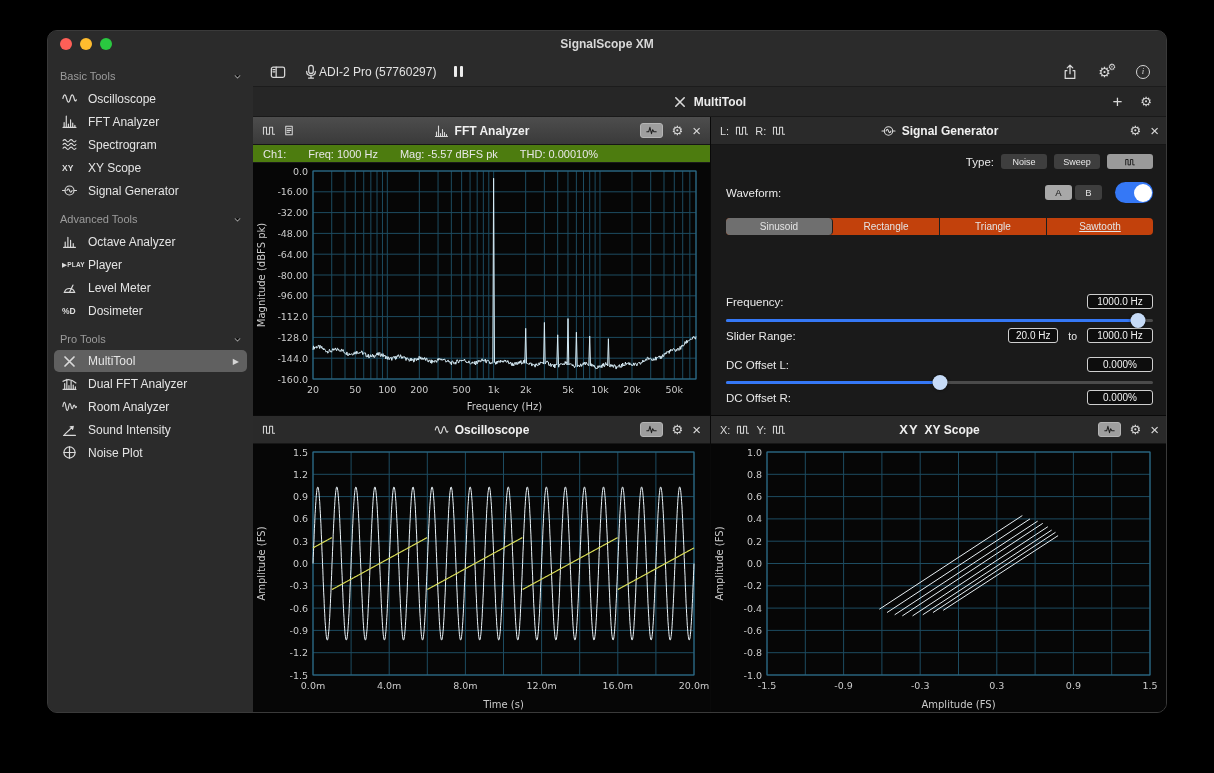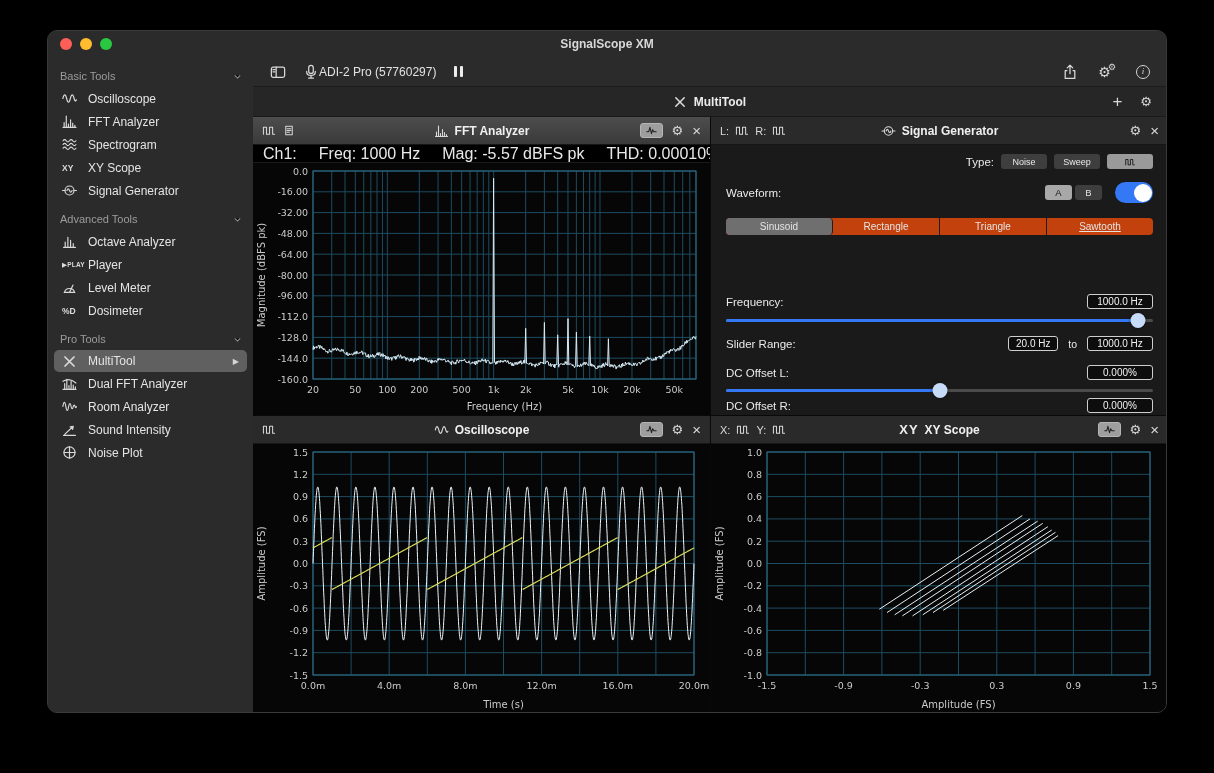--- a/index.html
+++ b/index.html
@@ -61,21 +61,21 @@
   .ph-left{display:flex;align-items:center;gap:6px;color:#dadada;z-index:1;font-size:11px;}
   .ph-left .ic{width:14px;height:13px;}
   .ph-title{position:absolute;left:0;right:0;display:flex;align-items:center;justify-content:center;gap:6px;color:#f0f0f0;font-size:12px;font-weight:bold;pointer-events:none;}
   .ph-title .ic{width:15px;height:14px;}
   .xy-glyph{font-size:13px;font-weight:bold;color:#ededed;letter-spacing:1px;}
   .ph-right{margin-left:auto;display:flex;align-items:center;gap:9px;z-index:1;}
   .chart-btn{width:23px;height:15px;background:#9e9e9e;border-radius:3px;display:flex;align-items:center;justify-content:center;border:1px solid #b5b5b5;}
   .chart-btn .ic{width:17px;height:11px;stroke:#1d1d1d;stroke-width:1.3;}
   .ph-gear{font-size:13px;color:#d8d8d8;line-height:1;}
   .ph-close{font-size:15px;color:#d8d8d8;line-height:1;}
-  .fft-readout{height:18px;flex:none;background:#000000;display:flex;align-items:center;gap:22px;padding:0 10px;font-size:16px;color:#e8e8e8;border-bottom:1px solid #1a1a1a;white-space:nowrap;}
+  .fft-readout{height:18px;flex:none;background:#4d7c0f;display:flex;align-items:center;gap:22px;padding:0 10px;font-size:11px;color:#e8e8e8;border-bottom:1px solid #1a1a1a;white-space:nowrap;}
   .chart{flex:1;background:#060606;position:relative;min-height:0;}
   .chart svg{position:absolute;left:0;top:0;}
   svg text{font-family:"DejaVu Sans",sans-serif;}
   .tick{font-size:9.5px;fill:#cbcbcb;}
   .axis{font-size:10px;fill:#cbcbcb;}
 
   
   .sg-body{flex:1;background:#1a1a1a;padding:0 15px;overflow:hidden;font-size:11.5px;color:#e9e9e9;min-height:0;}
   .sg-row{display:flex;align-items:center;}
   .sg-row.right{justify-content:flex-end;gap:7px;margin-top:9px;}
@@ -92,21 +92,21 @@
   .toggle{width:38px;height:21px;border-radius:11px;background:#3578f6;position:relative;margin-left:10px;flex:none;}
   .toggle .knob{position:absolute;top:1.5px;right:1.5px;width:18px;height:18px;background:#fff;border-radius:50%;}
   .seg{display:flex;height:17px;margin-top:15px;background:#c2410c;border-radius:4px;}
   .seg-btn{flex:1;border:none;background:transparent;color:#e4e4e4;font-size:10px;border-right:1px solid #1e1e1e;}
   .seg-btn:last-child{border-right:none;text-decoration:underline;}
   .seg-btn.sel{background:#6f6f6f;border-radius:4px;}
   .valbox{min-width:66px;height:15px;border:1px solid #cfcfcf;border-radius:3px;background:#0d0d0d;font-size:10px;display:inline-flex;align-items:center;justify-content:center;padding:0 4px;color:#f2f2f2;white-space:nowrap;}
   .valbox.sm{min-width:50px;}
   .sg-to{font-size:10.5px;margin:0 7px;}
   .row-freq{margin-top:59px;}
-  .row-range{margin-top:8px;gap:12px;}
+  .row-range{margin-top:0;gap:12px;}
   .row-dcl{margin-top:14px;}
   .row-dcr{margin-top:0;}
   .slider{position:relative;height:16px;margin-top:3px;}
   .slider.s2{margin-top:2px;}
   .slider .track{position:absolute;left:0;right:0;top:6.5px;height:3px;background:#4b4b4b;border-radius:2px;}
   .slider .fill{position:absolute;left:0;top:6.5px;height:3px;background:#3578f6;border-radius:2px;width:50%;}
   .slider .sknob{position:absolute;top:.5px;width:15px;height:15px;border-radius:50%;background:#c6dbf7;transform:translateX(-50%);box-shadow:0 0 3px rgba(0,0,0,.7);left:50%;}
 </style>
 </head>
 <body>

